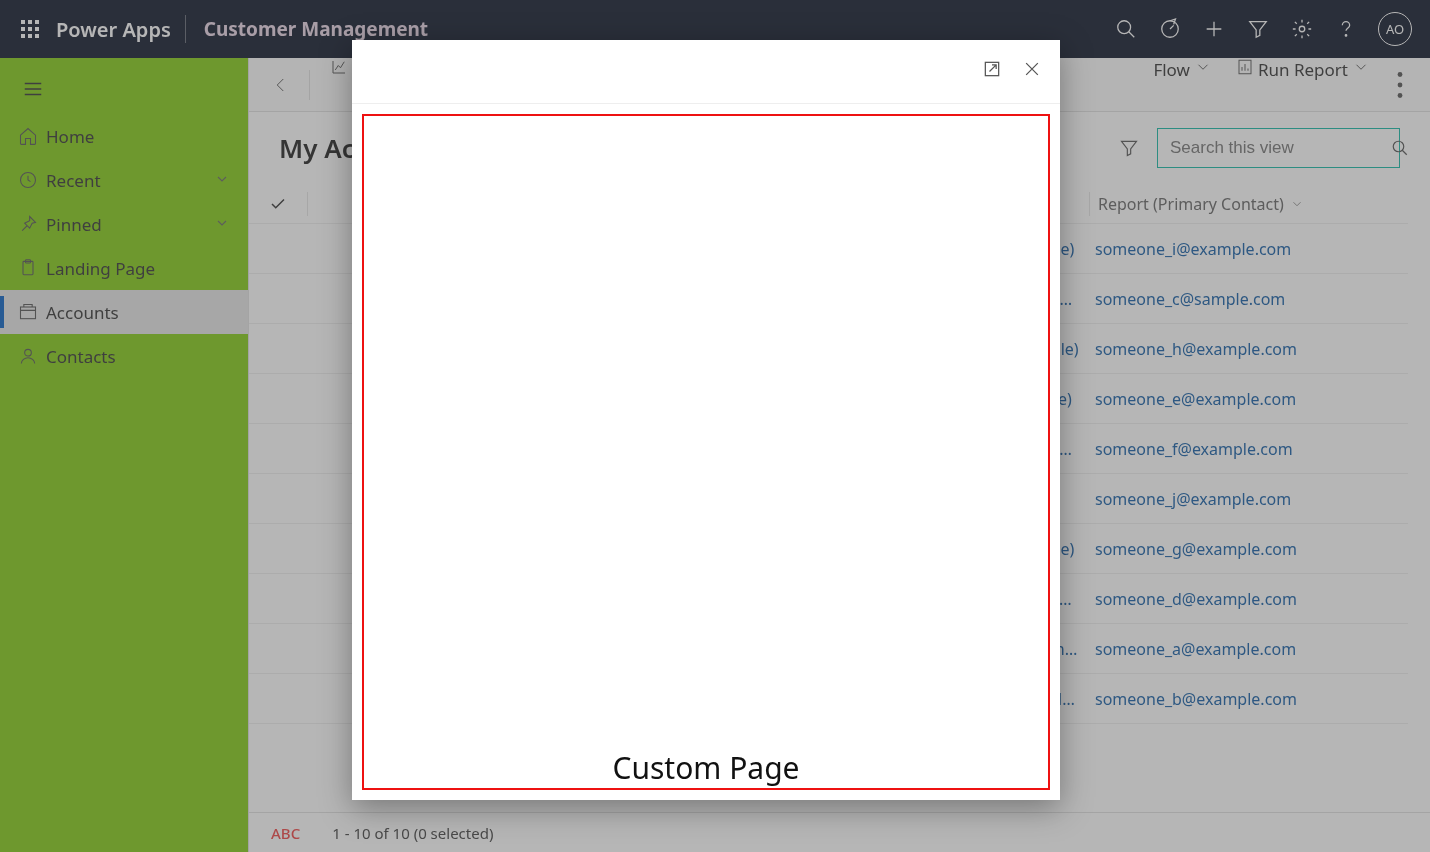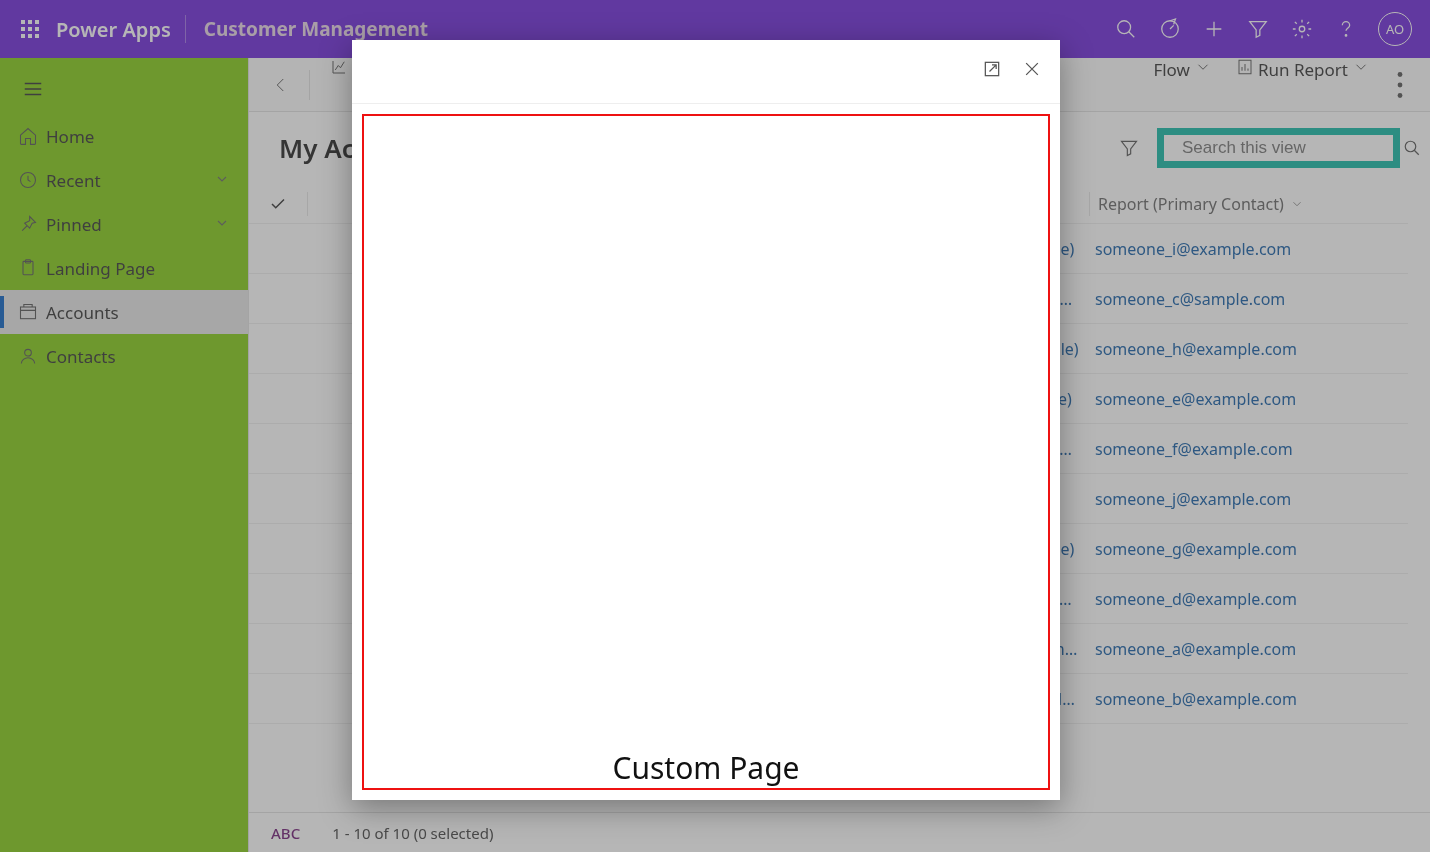--- a/index.html
+++ b/index.html
@@ -1,19 +1,19 @@
 <!DOCTYPE html>
 <html><head>
 <meta charset="utf-8">
 <style>
   * { box-sizing: border-box; margin: 0; padding: 0; }
   html, body { width: 1430px; height: 852px; font-family: "Segoe UI", -apple-system, system-ui, sans-serif; overflow: hidden; background: #fff; }
 
   
-  .topbar { position: absolute; top: 0; left: 0; right: 0; height: 58px; background: #6d28d9; color: #fff; display: flex; align-items: center; padding: 0 8px; text-align: center; }
+  .topbar { position: absolute; top: 0; left: 0; right: 0; height: 58px; background: #0f172a; color: #fff; display: flex; align-items: center; padding: 0 8px; text-align: center; }
   .waffle { width: 44px; display: flex; justify-content: center; }
   .waffle svg { width: 20px; height: 20px; }
   .brand { font-size: 20px; font-weight: 600; padding: 0 14px 0 4px; }
   .divider-v { width: 1px; height: 28px; background: rgba(255,255,255,0.35); }
   .appname { font-size: 19px; font-weight: 700; padding-left: 18px; color: #e8d6e6; }
   .tb-spacer { flex: 1; }
   .tb-btn { width: 44px; height: 44px; display: flex; align-items: center; justify-content: center; color: #fff; }
   .tb-btn svg { width: 22px; height: 22px; stroke: #fff; fill: none; stroke-width: 1.4; }
   .avatar-circle { width: 34px; height: 34px; border: 1.5px solid #fff; border-radius: 50%; display: flex; align-items: center; justify-content: center; font-size: 13px; margin: 0 10px; }
 
@@ -36,41 +36,41 @@
   .cmd-item svg, .cmd-back svg { width: 18px; height: 18px; stroke: #555; fill: none; stroke-width: 1.3; }
   .cmd-spacer { flex: 1; }
   .cmd-overflow { width: 36px; display:flex; justify-content:center; }
 
   
   .viewhdr { position: absolute; top: 112px; left: 249px; right: 0; height: 72px; display: flex; align-items: center; padding: 0 30px; }
   .viewtitle { font-size: 26px; font-weight: 600; color: #222; }
   .vh-spacer { flex: 1; }
   .vh-filter { width: 40px; display:flex; justify-content:center; }
   .vh-filter svg { width:20px; height:20px; stroke:#555; fill:none; stroke-width:1.4; }
-  .searchbox { width: 243px; height: 40px; border: 7px solid #14b8a6; display: flex; align-items: center; padding: 0 18px; margin-left: 8px; }
+  .searchbox { width: 243px; height: 40px; border: 1px solid #14b8a6; display: flex; align-items: center; padding: 0 12px; margin-left: 8px; }
   .searchbox input { flex: 1; border: none; outline: none; font-size: 17px; color: #666; background: transparent; }
   .searchbox svg { width:18px; height:18px; stroke:#555; fill:none; stroke-width:1.6; }
 
   
   .grid { position: absolute; top: 184px; left: 249px; right: 22px; bottom: 40px; overflow: hidden; }
   .ghead, .grow { display: flex; align-items: center; height: 44px; border-bottom: 1px solid #eee; }
   .gcol-check { width: 58px; display:flex; justify-content:center; }
   .gcol { padding: 0 8px; font-size: 16px; white-space: nowrap; overflow: hidden; text-overflow: ellipsis; }
   .gh { color: #666; display:flex; align-items:center; gap:6px; }
   .gh svg { width:14px; height:14px; stroke:#888; fill:none; stroke-width:1.6; }
   .gcol.name   { width: 600px; }
   .gcol.contact{ width: 180px; color:#155ea6; }
   .gcol.email  { width: 220px; color:#155ea6; }
   .ghead .gcol.contact, .ghead .gcol.email { color:#666; }
   .gcol.sep { width:1px; height:24px; background:#e6e6e6; padding:0; }
   .ghead { height: 40px; }
   .grow { height: 50px; }
   .gcol-check svg { width:18px; height:18px; stroke:#333; fill:none; stroke-width:2; }
   .status { position:absolute; left:249px; right:0; bottom:0; height:40px; border-top:1px solid #e1e1e1; display:flex; align-items:center; padding:0 22px; font-size:15px; color:#444; gap:32px; }
-  .status .abc { color:#701a75; font-weight:500; }
+  .status .abc { color:#ef4444; font-weight:500; }
 
   
   .dimmer { position:absolute; inset:0; background:rgba(80,80,80,0.42); }
 
   
   .dialog { position:absolute; left:352px; top:40px; width:708px; height:760px; background:#fff; box-shadow:0 8px 30px rgba(0,0,0,0.35); }
   .dlg-bar { height:64px; border-bottom:1px solid #eee; display:flex; align-items:center; justify-content:flex-end; padding:0 18px; gap:20px; }
   .dlg-bar svg { width:20px; height:20px; stroke:#555; fill:none; stroke-width:1.5; }
   .dlg-body { position:relative; height:calc(100% - 64px); padding: 10px; }
   .redframe { position:absolute; inset:10px; border:2px solid #e11; display:flex; align-items:flex-end; justify-content:center; }

